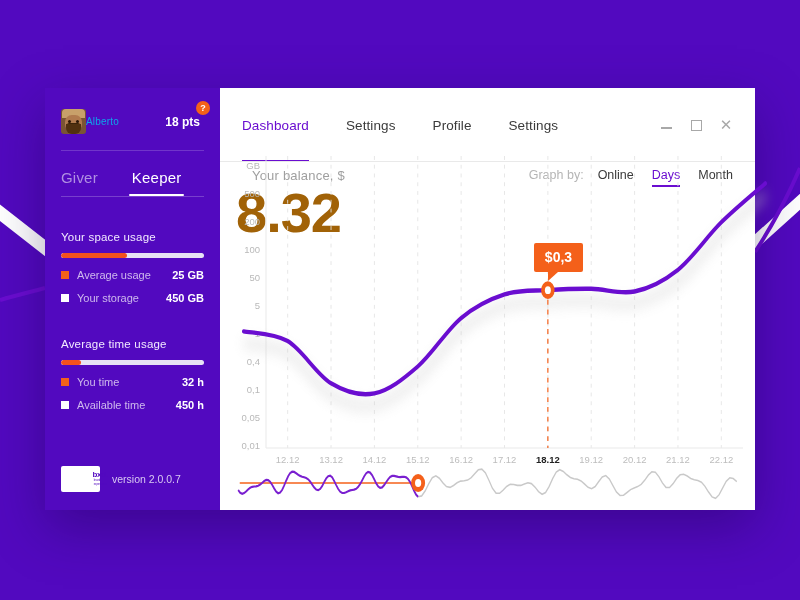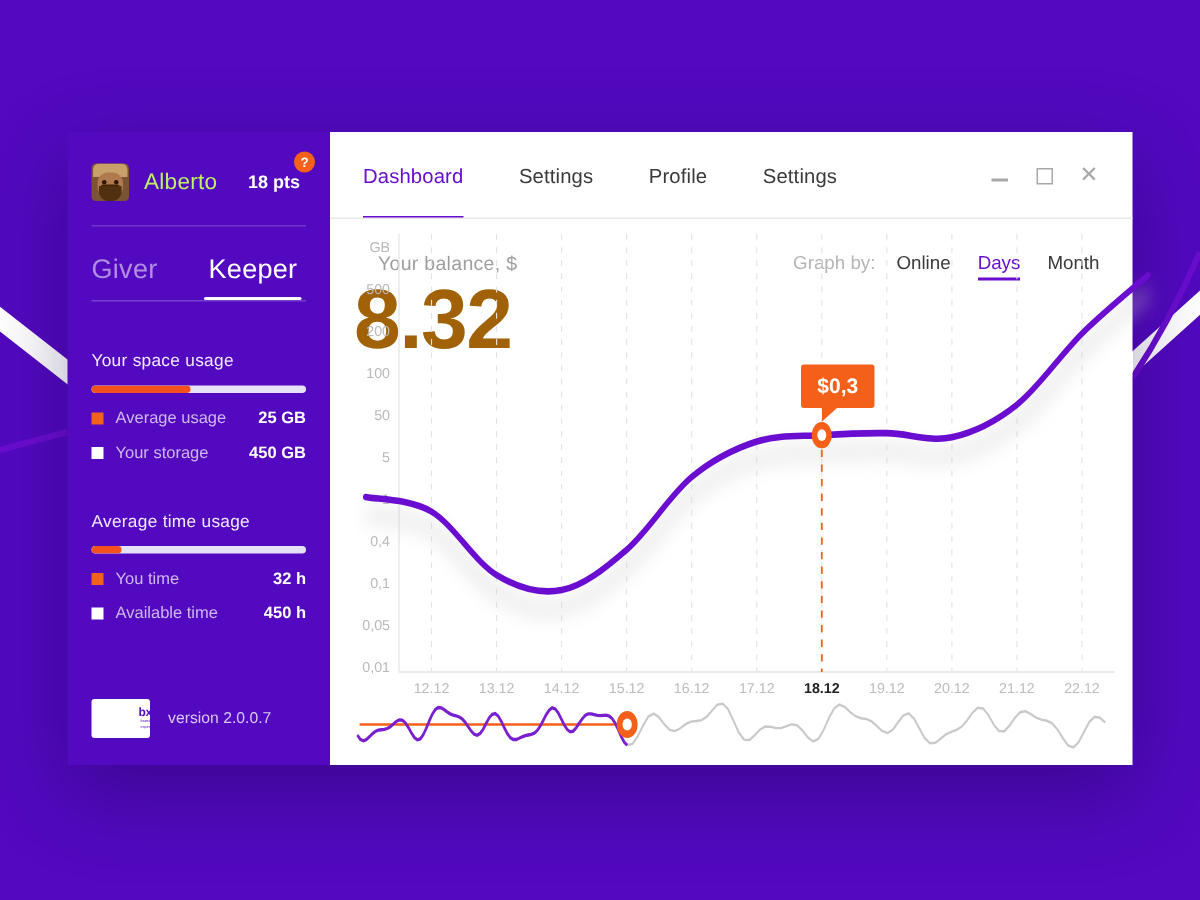--- a/index.html
+++ b/index.html
@@ -44,34 +44,34 @@
     width: 25px; height: 25px; border-radius: 3px; flex: none;
     background: #7a5434; position: relative; overflow: hidden;
   }
   .avatar .hair { position: absolute; left: 1px; top: 0; width: 23px; height: 9px; background: #c8a06a; border-radius: 4px 4px 0 0;}
   .avatar .face { position: absolute; left: 4px; top: 6px; width: 17px; height: 17px; background: #b07a4e; border-radius: 40% 40% 45% 45%; }
   .avatar .eyel, .avatar .eyer { position: absolute; top: 11px; width: 3px; height: 3px; background: #2b1608; border-radius: 50%; }
   .avatar .eyel { left: 7px; } .avatar .eyer { left: 15px; }
   .avatar .beard { position: absolute; left: 5px; top: 15px; width: 15px; height: 10px; background: #51300f; border-radius: 0 0 6px 6px; }
   .avatar .stache { position: absolute; left: 6px; top: 14px; width: 13px; height: 4px; background: #3e2409; border-radius: 3px; }
 
-  .uname { font-size: 15px; margin-left: 10px; color: #bef264; letter-spacing: .2px; }
+  .uname { font-size: 10px; color: #0ea5e9; letter-spacing: .2px; }
   .pts-wrap { margin-left: auto; position: relative; padding-right: 4px; }
   .pts { font-size: 12px; font-weight: bold; color: #ffffff; }
   .badge {
     position: absolute; right: -6px; top: -11px;
     width: 14px; height: 14px; border-radius: 50%;
     background: #f4611a; color: #fff; font-size: 9px; font-weight: bold;
     display: flex; align-items: center; justify-content: center;
   }
 
   .divider { height: 1px; background: rgba(255,255,255,.18); margin: 14px 0 0 0; }
 
   .seg-tabs { display: flex; margin-top: 18px; position: relative; }
-  .seg-tab { font-size: 18px; padding-bottom: 10px; cursor: pointer; letter-spacing: .2px; }
+  .seg-tab { font-size: 15px; padding-bottom: 10px; cursor: pointer; letter-spacing: .2px; }
   .seg-tab.inactive { color: #b08fe2; }
   .seg-tab.active { color: #ffffff; margin-left: 34px; position: relative; }
   .seg-tab.active::after {
     content: ""; position: absolute; left: -3px; right: -3px; bottom: 0;
     height: 2.5px; background: #fff; border-radius: 2px;
   }
   .seg-underline { height: 1px; background: rgba(255,255,255,.22); }
 
   .sec-title { font-size: 11.5px; color: #f2eaff; margin-top: 34px; letter-spacing: .2px; }
   .bar { margin-top: 10px; height: 5px; border-radius: 3px; background: #e6e2f5; overflow: hidden; position: relative; }
@@ -89,21 +89,21 @@
     width: 26px; height: 26px; background: #fff; border-radius: 2px;
     display: flex; flex-direction: column; align-items: center; justify-content: center; padding-left: 39px;
   }
   .logo .l1 { font-size: 8px; font-weight: bold; color: #5209bf; line-height: 8px; letter-spacing: -.3px; }
   .logo .l2 { font-size: 2.6px; color: #5209bf; line-height: 4px; }
   .ver { margin-left: 12px; font-size: 10.5px; color: #d9c9f2; }
 
   
   .main { flex: 1; background: #ffffff; position: relative; }
 
-  .topbar { height: 58px; display: flex; align-items: center; padding: 0 22px; position: relative; }
+  .topbar { height: 74px; display: flex; align-items: center; padding: 0 22px; position: relative; }
   .tabs { display: flex; align-items: center; height: 100%; }
   .tab {
     font-size: 13.5px; color: #3a3a3a; margin-right: 37px;
     height: 100%; display: flex; align-items: center; position: relative; cursor: pointer;
     letter-spacing: .1px;
   }
   .tab.active { color: #6a0dd0; }
   .tab.active::after {
     content: ""; position: absolute; left: 0; right: 0; bottom: 0;
     height: 2.5px; background: #6a0dd0;

